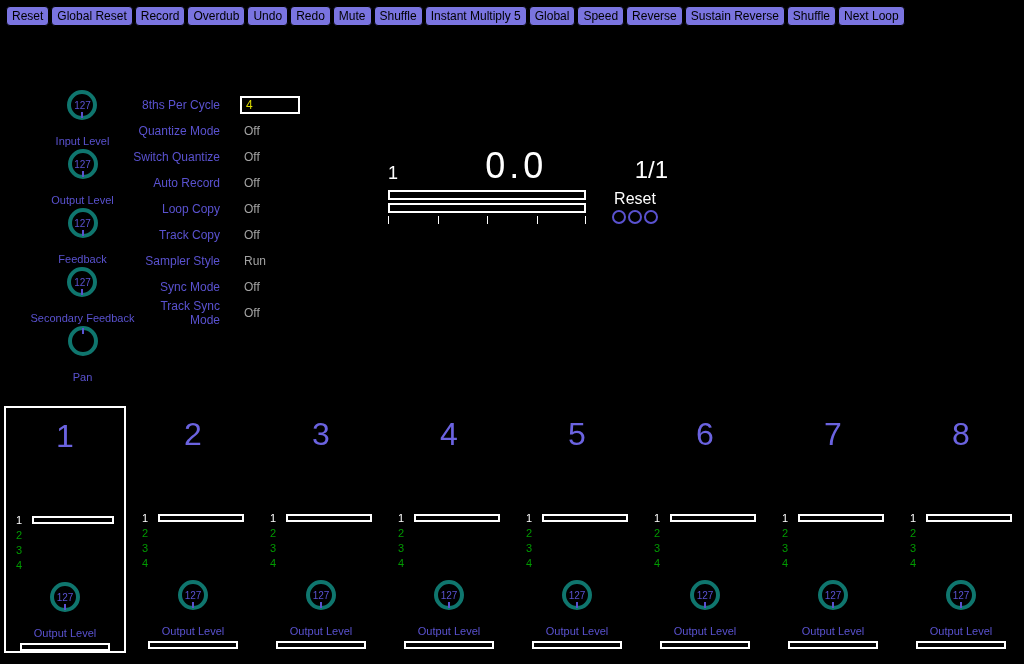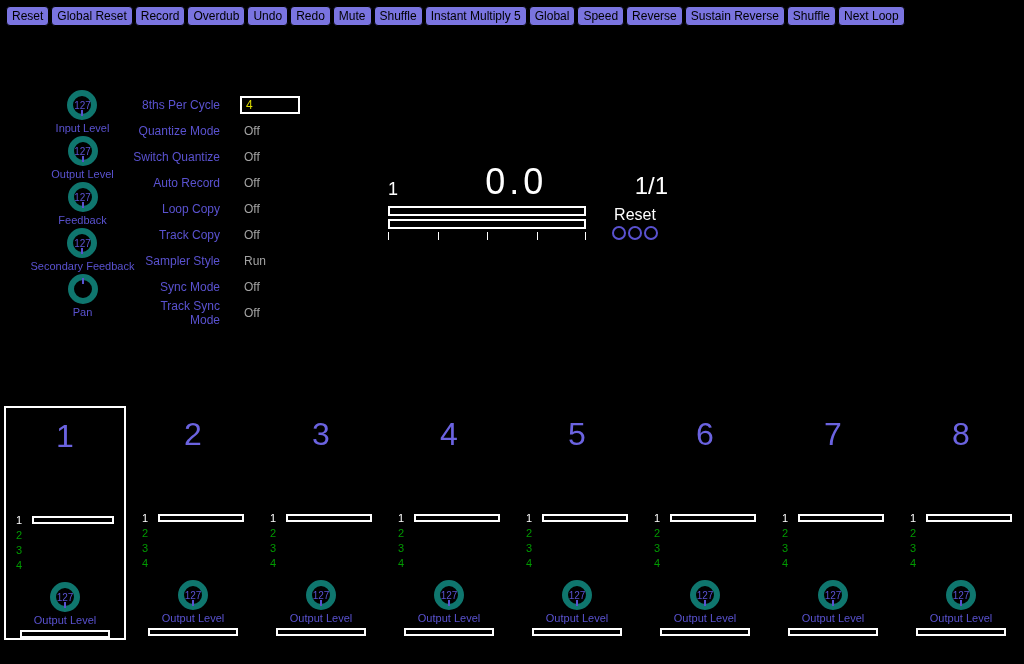--- a/index.html
+++ b/index.html
@@ -42,21 +42,21 @@
     gap: 2px;
   }
   .knob-item {
     display: flex;
     flex-direction: column;
     align-items: center;
   }
   .knob {
     width: 30px;
     height: 30px;
-    border: 6px solid #0f766e;
+    border: 4px solid #0f766e;
     border-radius: 50%;
     position: relative;
     display: flex;
     align-items: center;
     justify-content: center;
   }
   .knob-val {
     color: #5a52d0;
     font-size: 10px;
   }
@@ -69,21 +69,21 @@
     left: 50%;
     transform: translateX(-50%);
   }
   .knob-tick.top {
     bottom: auto;
     top: -2px;
   }
   .knob-label {
     color: #5a52d0;
     font-size: 11px;
-    margin-top: 2px;
+    margin-top: 15px;
     white-space: nowrap;
   }
   
   .param-list {
     position: absolute;
     top: 96px;
     left: 130px;
     width: 200px;
     display: flex;
     flex-direction: column;
@@ -135,21 +135,20 @@
     color: #fff;
     font-size: 18px;
   }
   .cd-time {
     color: #fff;
     font-size: 36px;
     line-height: 36px;
     letter-spacing: 4px;
     flex: 1;
     text-align: center;
-    margin-top: 16px;
   }
   .cd-frac {
     color: #fff;
     font-size: 24px;
   }
   .cd-bar-wrap {
     margin-top: 6px;
     align-self: stretch;
     position: relative;
   }

